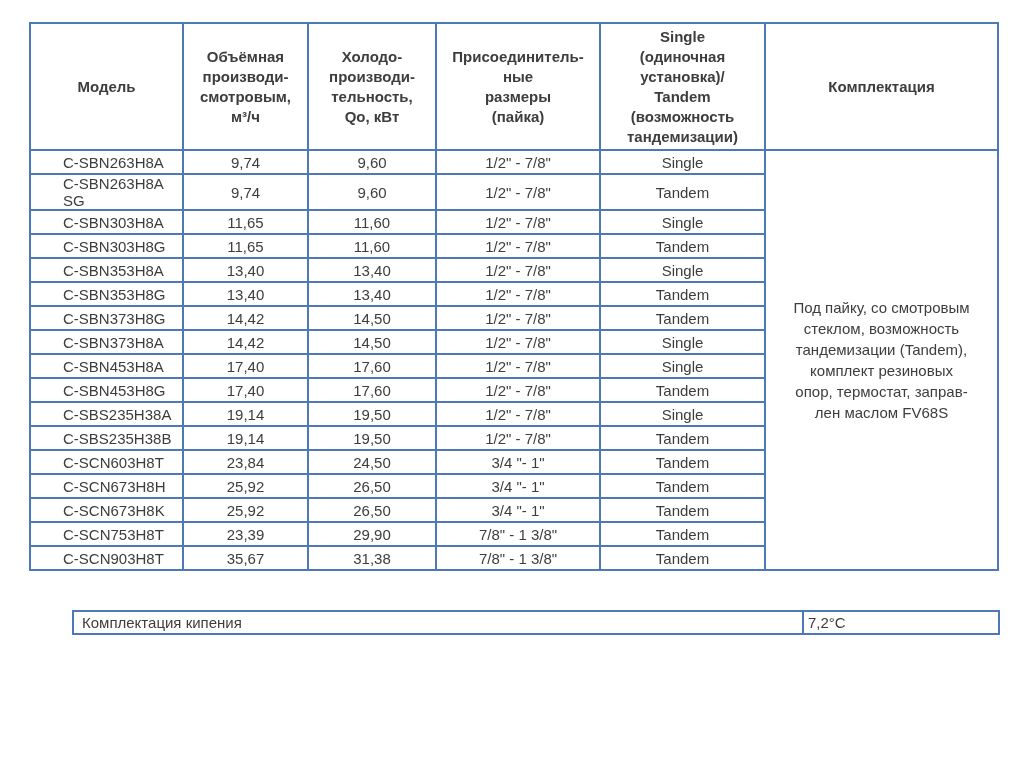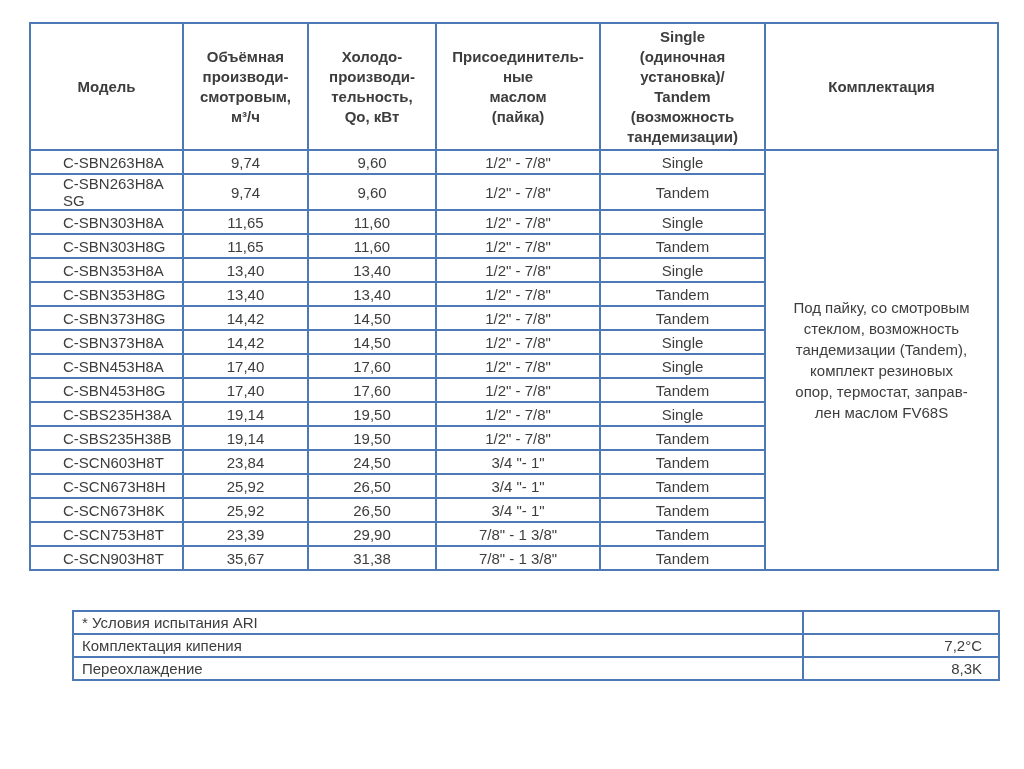--- a/index.html
+++ b/index.html
@@ -63,22 +63,22 @@
   .cond-table td {
     height: 21px;
     font-size: 15px;
     vertical-align: middle;
   }
   .cond-table td.label {
     text-align: left;
     padding: 0 8px;
   }
   .cond-table td.value {
-    text-align: right;
-    padding: 0 16px;
+    text-align: left;
+    padding: 0 4px;
   }
 </style>
 </head>
 <body>
 
 <table class="spec-table">
   <colgroup>
     <col style="width:153px">
     <col style="width:125px">
     <col style="width:128px">
@@ -92,21 +92,21 @@
       <th>Объёмная
 производи-
 смотровым,
 м³/ч</th>
       <th>Холодо-
 производи-
 тельность,
 Qo, кВт</th>
       <th>Присоединитель-
 ные
-маслом
+размеры
 (пайка)</th>
       <th>Single
 (одиночная
 установка)/
 Tandem
 (возможность
 тандемизации)</th>
       <th>Комплектация</th>
     </tr>
   </thead>
@@ -239,25 +239,17 @@
     </tbody>
 </table>
 
 <table class="cond-table">
   <colgroup>
     <col style="width:730px">
     <col style="width:196px">
   </colgroup>
   <tbody>
       <tr>
-        <td class="label">* Условия испытания ARI</td>
-        <td class="value"></td>
-      </tr>
-      <tr>
         <td class="label">Комплектация кипения</td>
         <td class="value">7,2°C</td>
-      </tr>
-      <tr>
-        <td class="label">Переохлаждение</td>
-        <td class="value">8,3K</td>
       </tr>
     </tbody>
 </table>
 
 </body></html>

